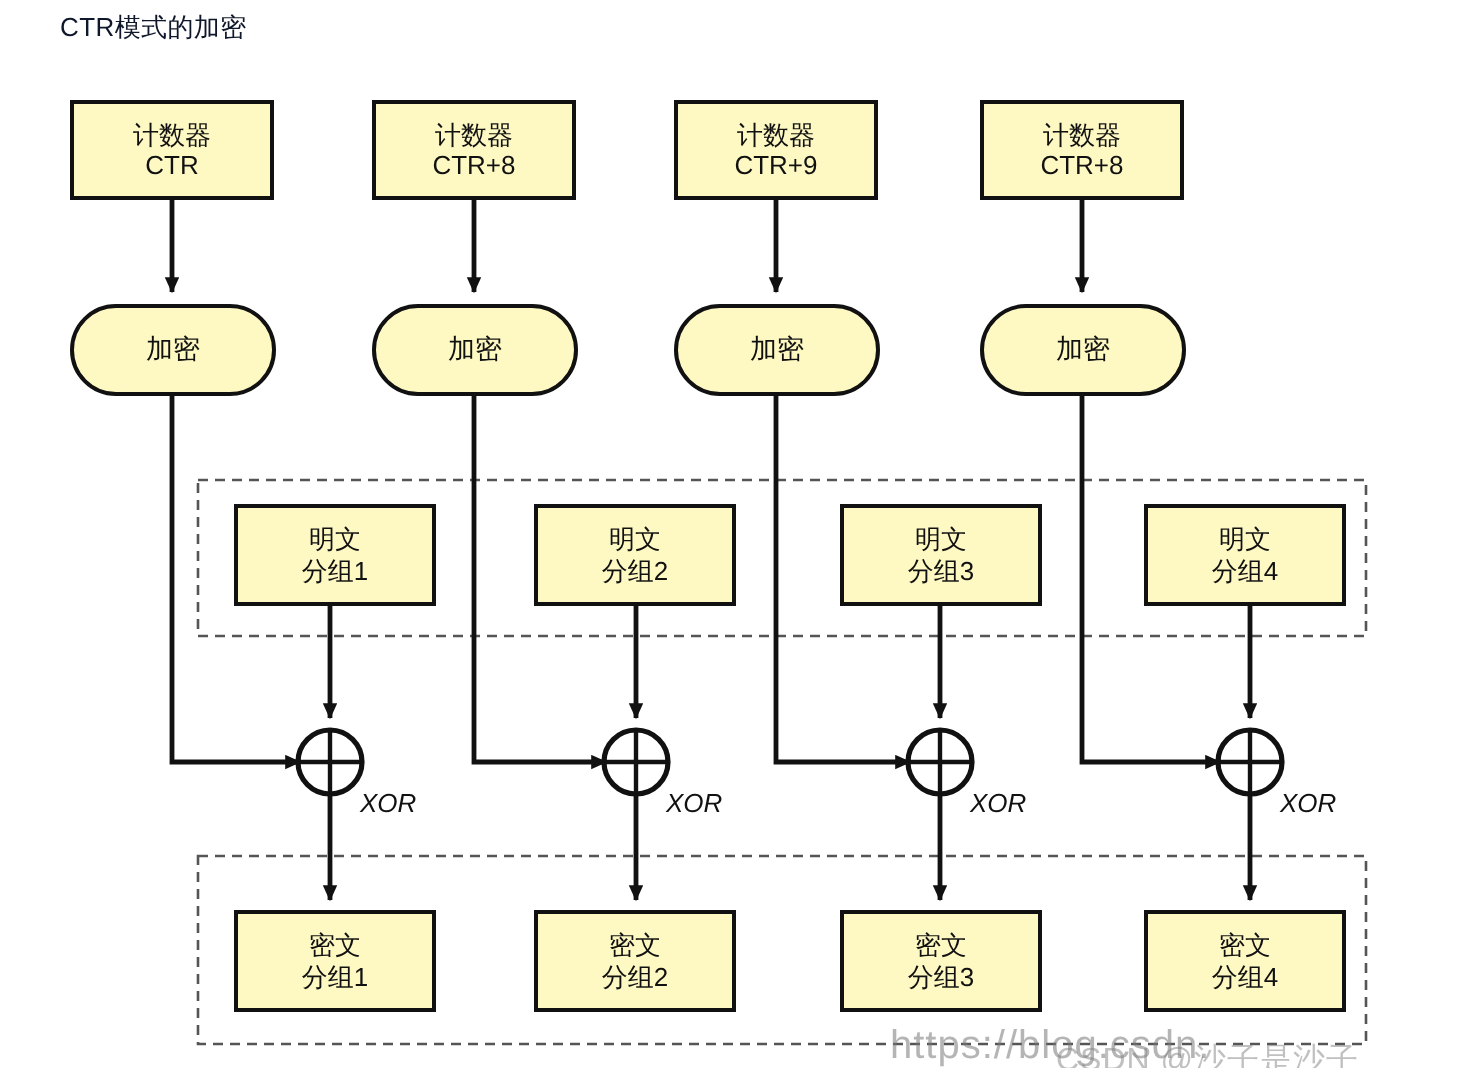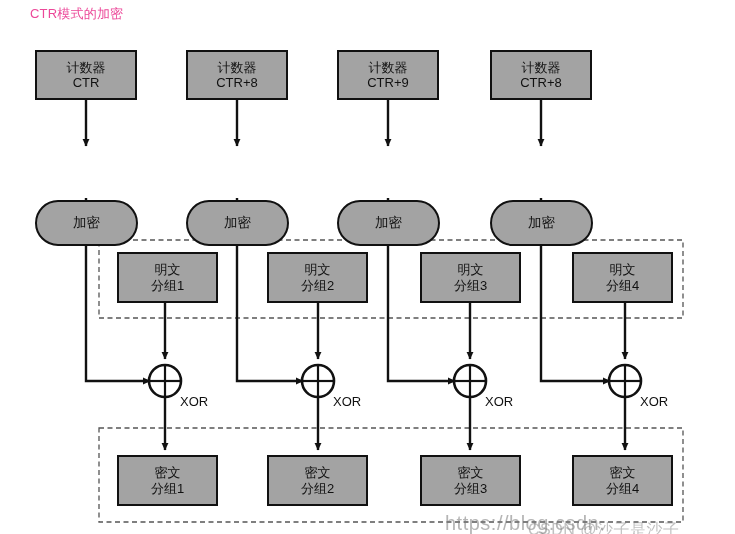--- a/index.html
+++ b/index.html
@@ -20,51 +20,51 @@
     left: 0;
     top: 0;
     width: 735px;
     height: 534px;
   }
   .diagram-title {
     position: absolute;
     left: 30px;
     top: 5px;
     font-size: 13px;
-    color: #ec4899;
+    color: #0f172a;
     letter-spacing: 0.2px;
     white-space: nowrap;
     text-align: right;
   }
   .node {
     position: absolute;
     box-sizing: border-box;
-    background: #a3a3a3;
+    background: #fef9c3;
     border: 2px solid #111111;
     display: flex;
     flex-direction: column;
     align-items: center;
     justify-content: center;
     font-size: 13px;
     line-height: 1.18;
     color: #111111;
     text-align: center;
   }
   .node .l1, .node .l2 { display: block; white-space: nowrap; }
   .node.stadium {
     border-radius: 24px;
     border-width: 2.5px;
     font-size: 13.5px;
-    margin-top: 48px;
   }
   .xor-label {
     position: absolute;
     font-size: 13px;
     color: #111111;
     white-space: nowrap;
+    font-style: italic;
   }
   .watermark {
     position: absolute;
     white-space: nowrap;
     color: rgba(120,120,120,0.55);
     pointer-events: none;
   }
   .wm-url {
     left: 445px;
     top: 476px;

